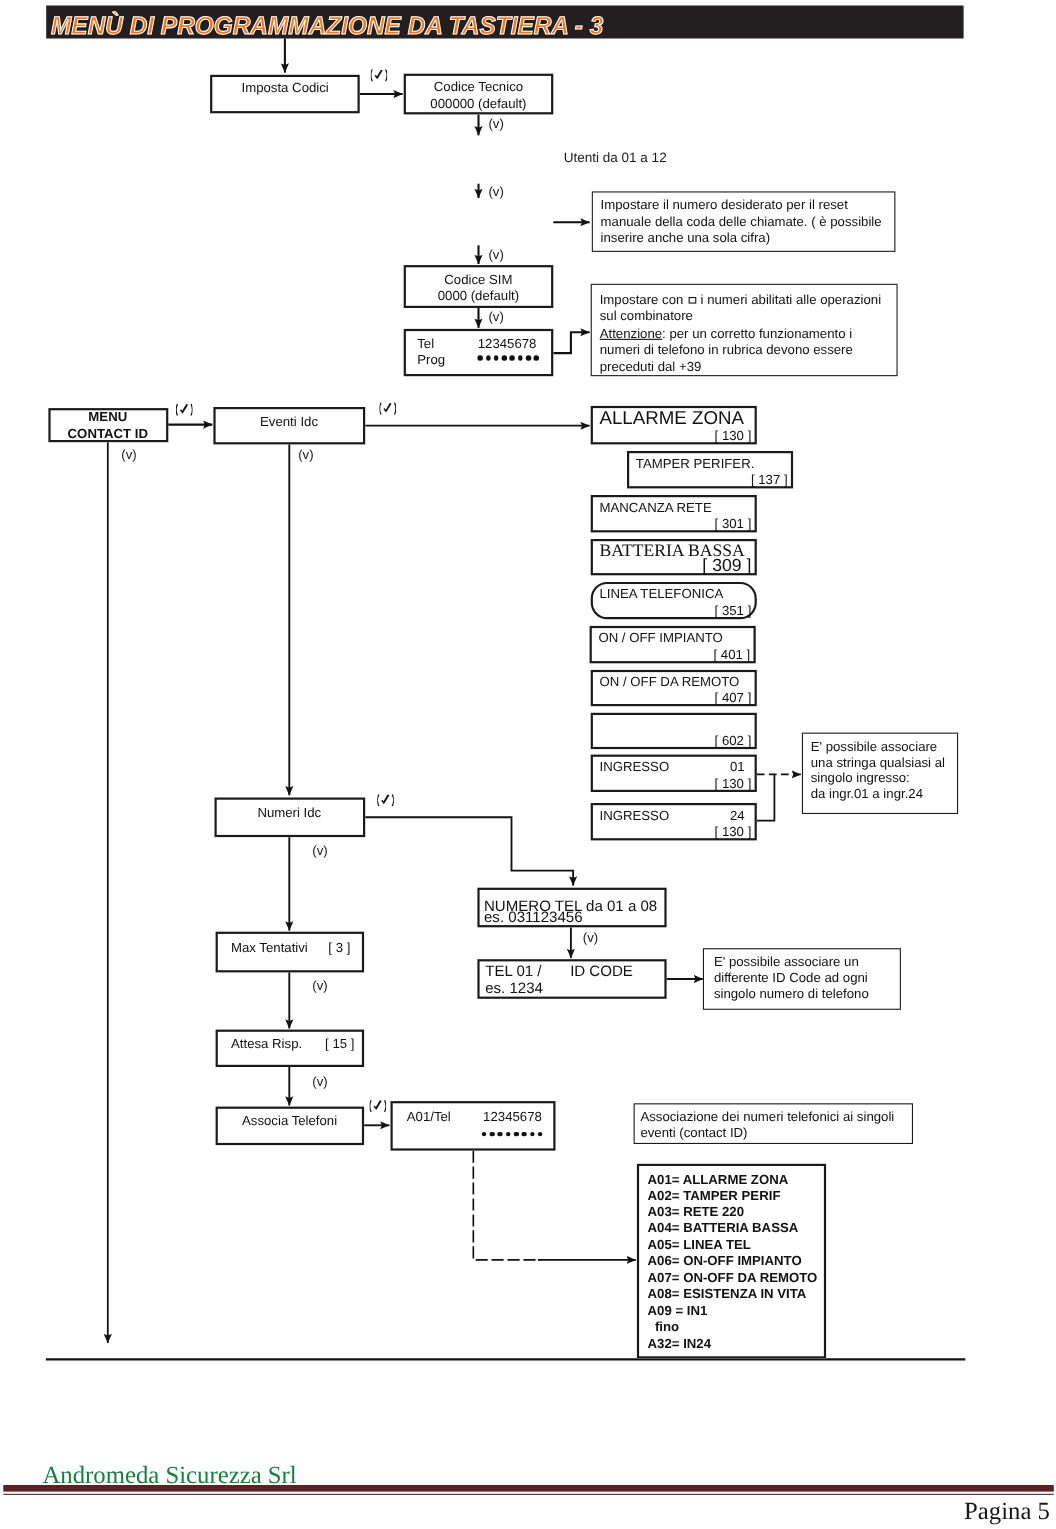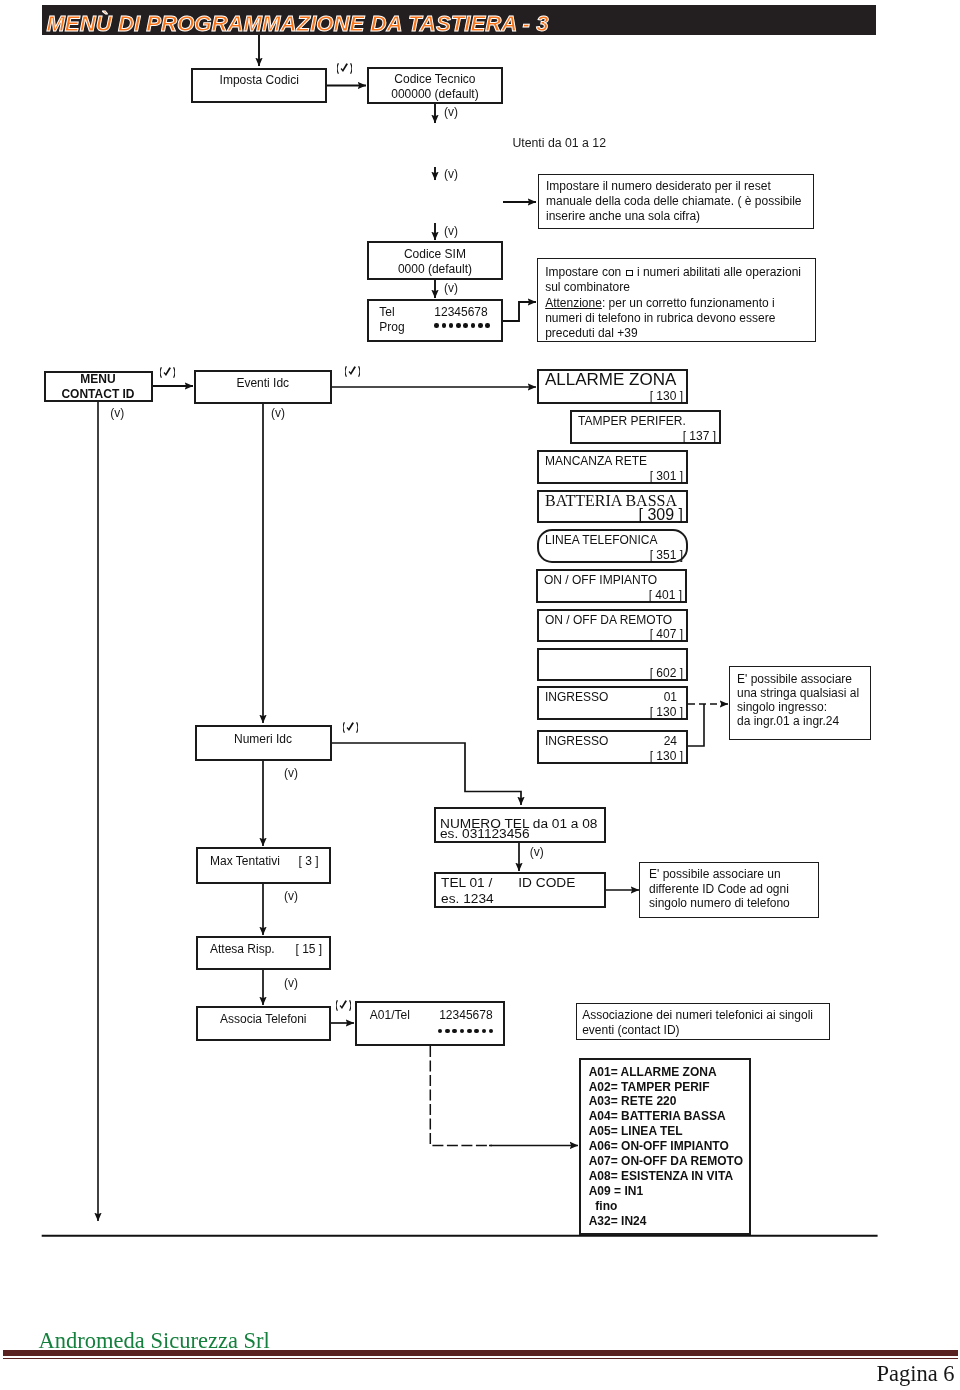--- a/index.html
+++ b/index.html
@@ -231,21 +231,21 @@
       <div>Associazione dei numeri telefonici ai singoli</div>
       <div>eventi (contact ID)</div>
     </div>
 
   <div class="box" style="left:579.2px;top:1058.4px;width:172.1px;height:176.5px;font-size:12px;
        font-weight:bold;line-height:14.95px;padding:4.2px 0 0 7.5px;white-space:pre" id="mapping-host"><div>A01= ALLARME ZONA</div><div>A02= TAMPER PERIF</div><div>A03= RETE 220</div><div>A04= BATTERIA BASSA</div><div>A05= LINEA TEL</div><div>A06= ON-OFF IMPIANTO</div><div>A07= ON-OFF DA REMOTO</div><div>A08= ESISTENZA IN VITA</div><div>A09 = IN1</div><div>  fino</div><div>A32= IN24</div></div>
 
   <div class="abs" id="f-rule1"></div>
   <div class="abs" id="f-rule2"></div>
   <div class="abs" id="f-left">Andromeda Sicurezza Srl</div>
-  <div class="abs" id="f-right">Pagina 6</div>
+  <div class="abs" id="f-right">Pagina 5</div>
 
 <div class="ann" style="left: 337px; top: 61.5px; width: 15px; height: 13px;">
       <svg width="15" height="13" viewBox="0 0 15 13" style="position:absolute;left:0;top:0">
         <path d="M1.4,1.2 C-0.1,4.2 -0.1,8.8 1.4,11.8" stroke="#111" stroke-width="1.15" fill="none"></path>
         <path d="M13.6,1.2 C15.1,4.2 15.1,8.8 13.6,11.8" stroke="#111" stroke-width="1.15" fill="none"></path>
         <path d="M3.6,7.0 L6.0,10.1 L11.0,1.9 L9.3,1.3 L5.7,7.4 L4.5,6.0 Z" fill="#111"></path>
       </svg>
       <span style="position: absolute; left: 0px; top: 0px; width: 0px; height: 0px; overflow: hidden;">(✓)</span>
     </div>
     <div class="ann" style="left: 444px; top: 105.6px;">(v)</div>

